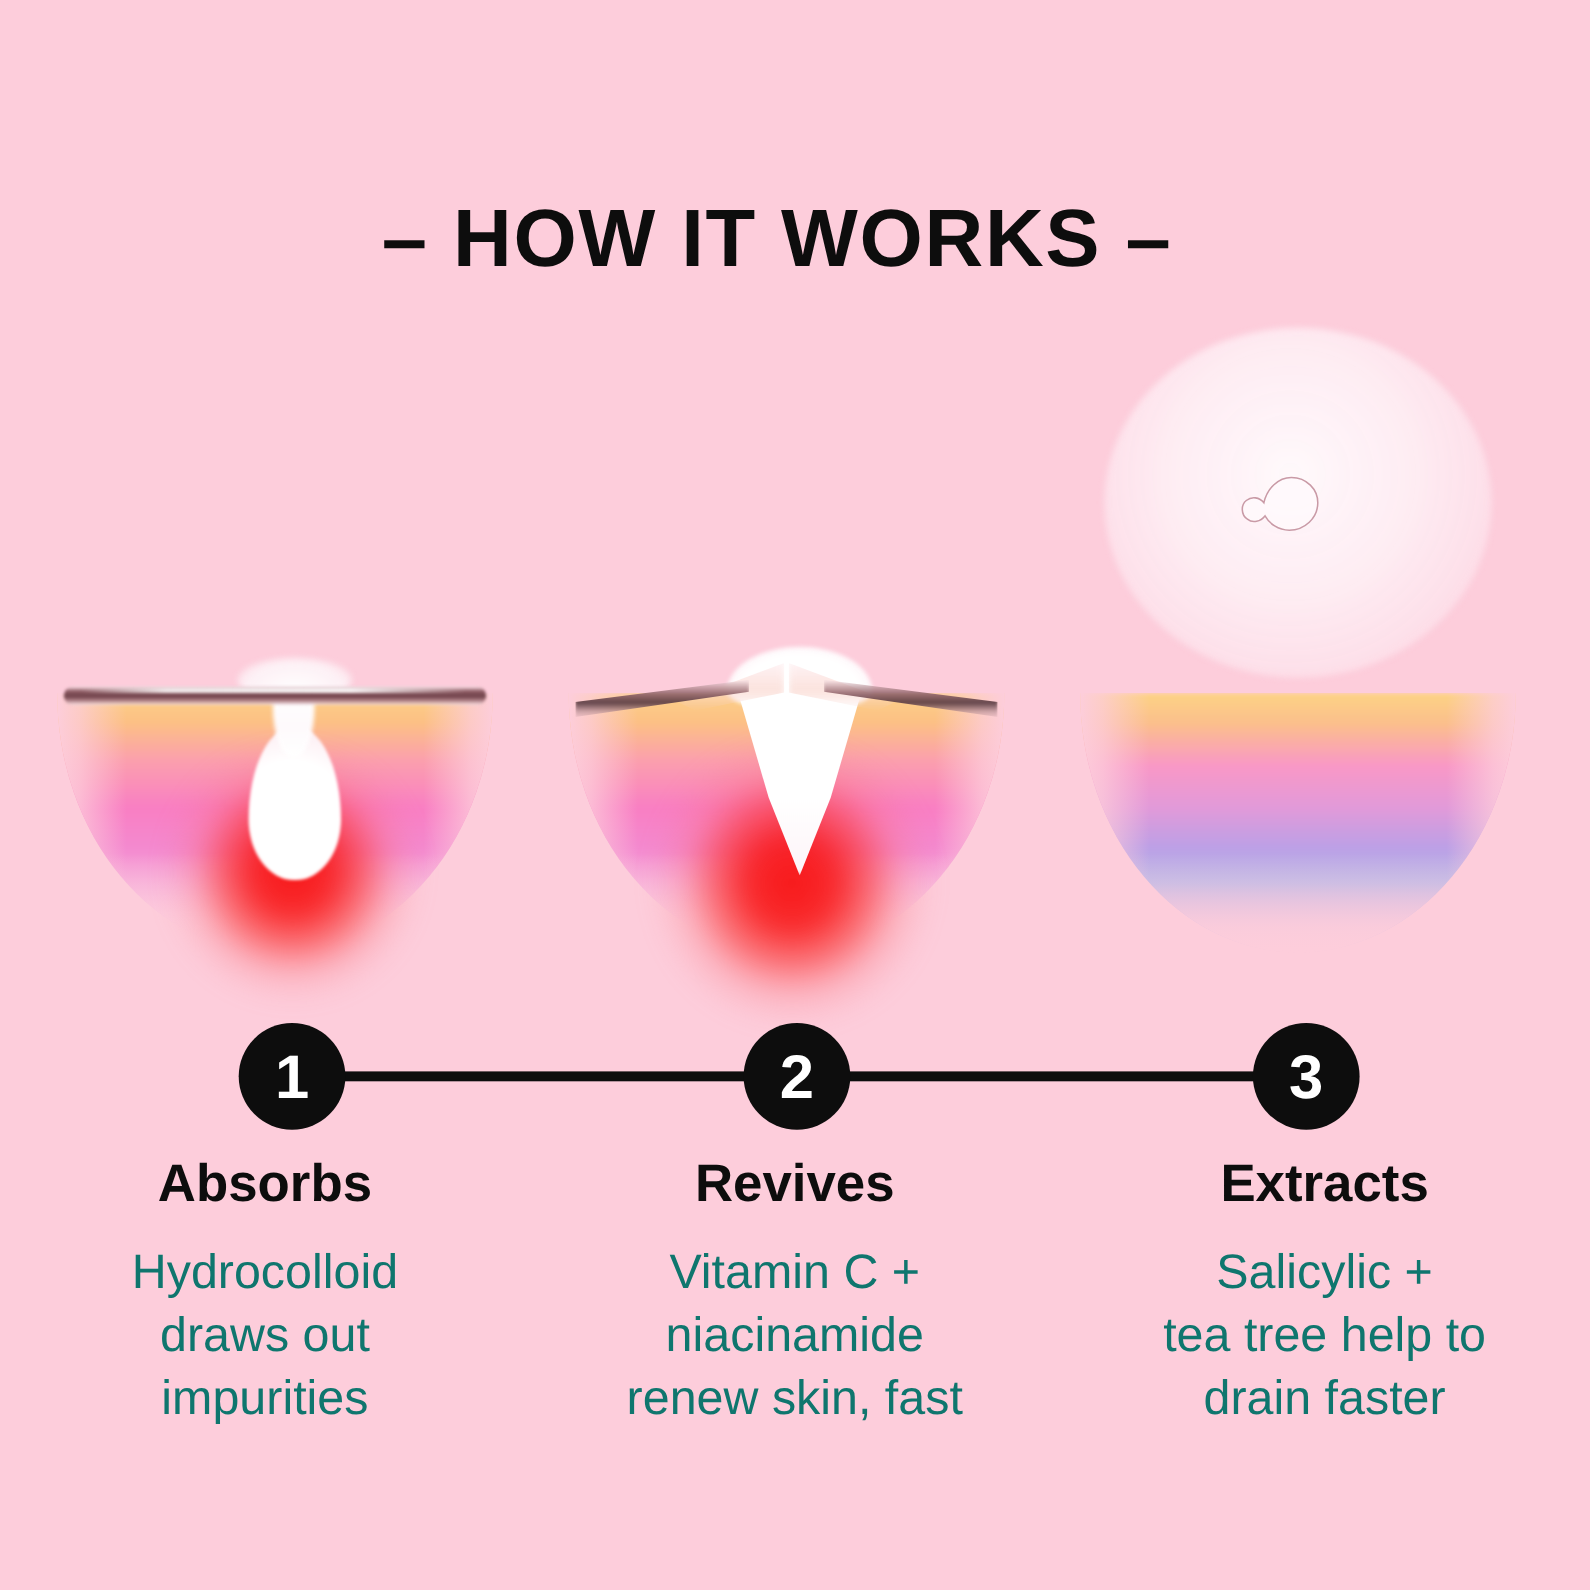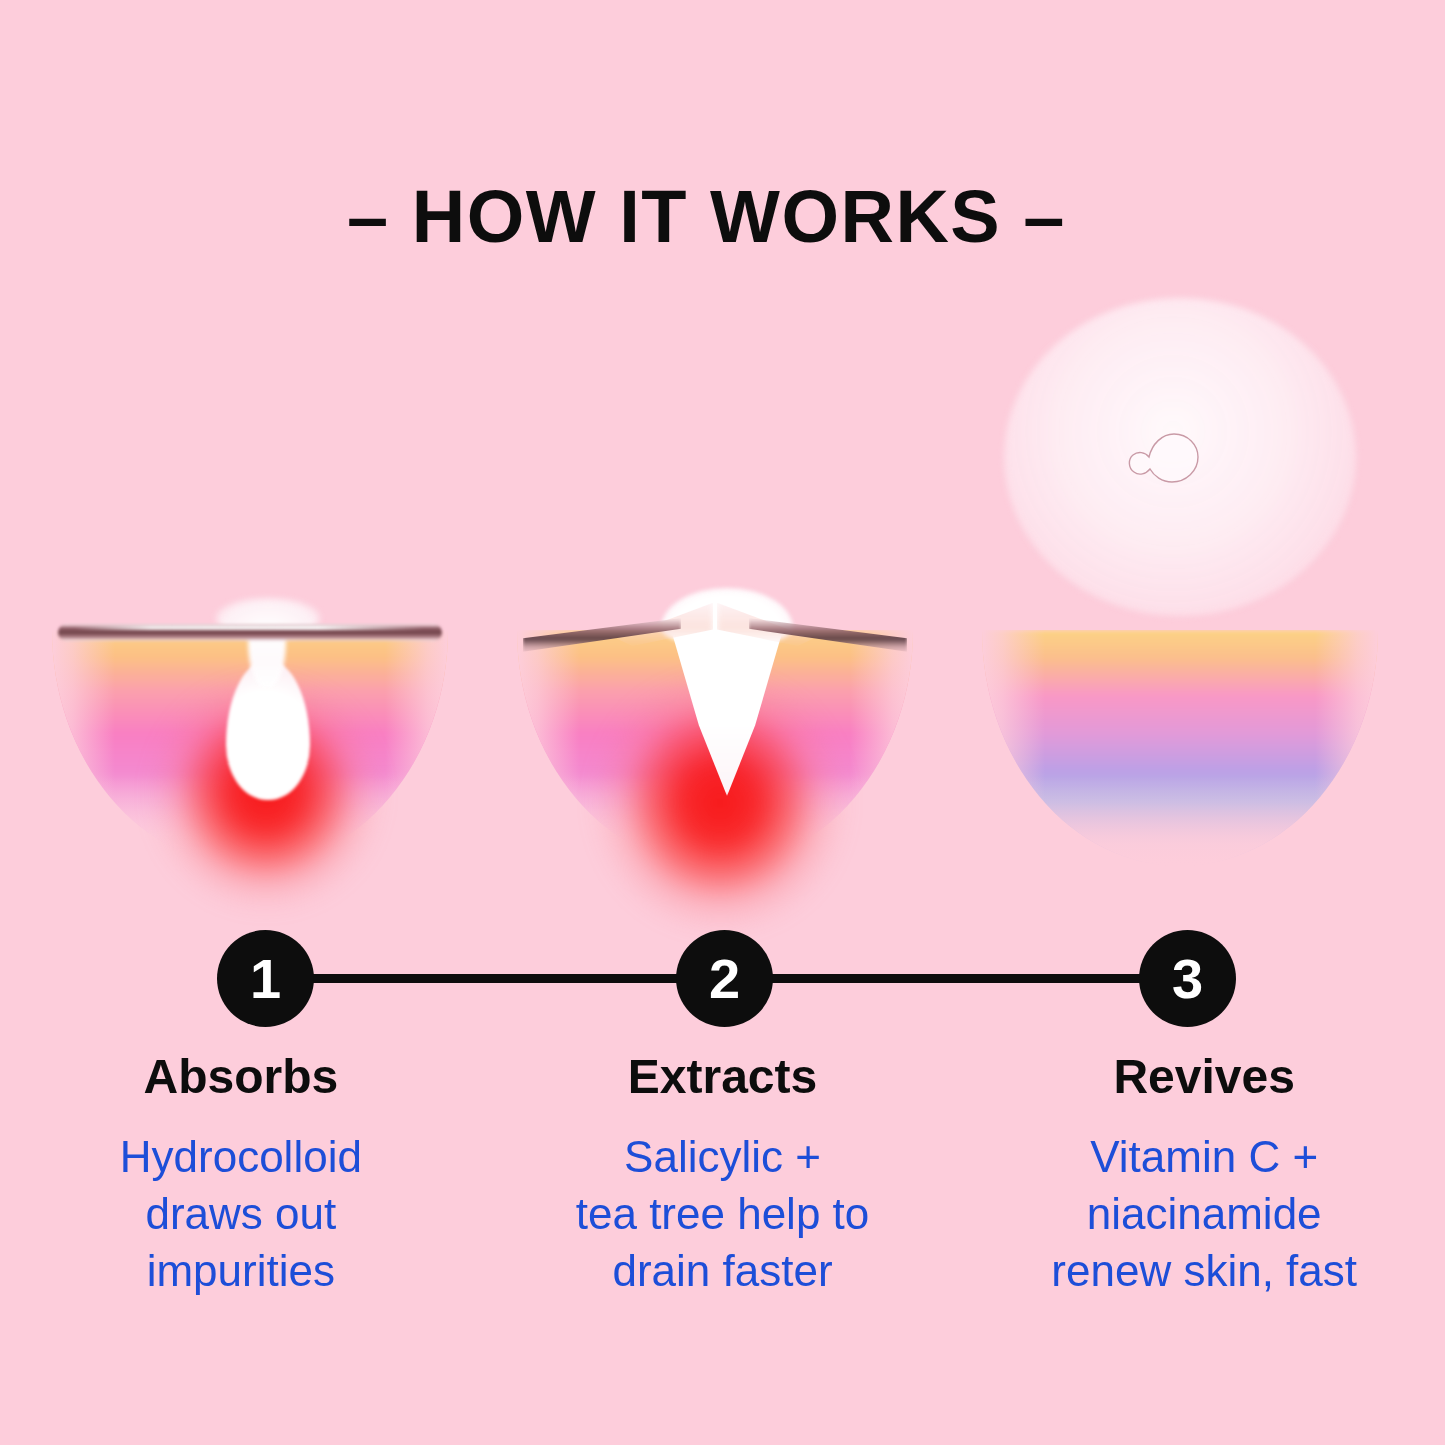--- a/index.html
+++ b/index.html
@@ -317,21 +317,21 @@
     line-height: 74px;
     font-weight: 700;
     color: #0d0d0d;
     margin: 0 0 14px 0;
     white-space: pre;
   }
   .step-desc {
     font-size: 44px;
     line-height: 57px;
     font-weight: 400;
-    color: #1d4ed8;
+    color: #0f766e;
     margin: 0;
     white-space: pre-line;
   }
 </style>
 </head>
 <body>
 
 <div class="page">
 
   <div class="title">– HOW IT WORKS –</div>
@@ -394,26 +394,26 @@
   </div>
 
   <div class="steps-text">
     <div class="step-col">
       <div class="step-heading">Absorbs</div>
       <div class="step-desc">Hydrocolloid
 draws out
 impurities</div>
     </div>
     <div class="step-col">
+      <div class="step-heading">Revives</div>
+      <div class="step-desc">Vitamin C +
+niacinamide
+renew skin, fast</div>
+    </div>
+    <div class="step-col">
       <div class="step-heading">Extracts</div>
       <div class="step-desc">Salicylic +
 tea tree help to
 drain faster</div>
     </div>
-    <div class="step-col">
-      <div class="step-heading">Revives</div>
-      <div class="step-desc">Vitamin C +
-niacinamide
-renew skin, fast</div>
-    </div>
   </div>
 
 </div>
 
 </body></html>

